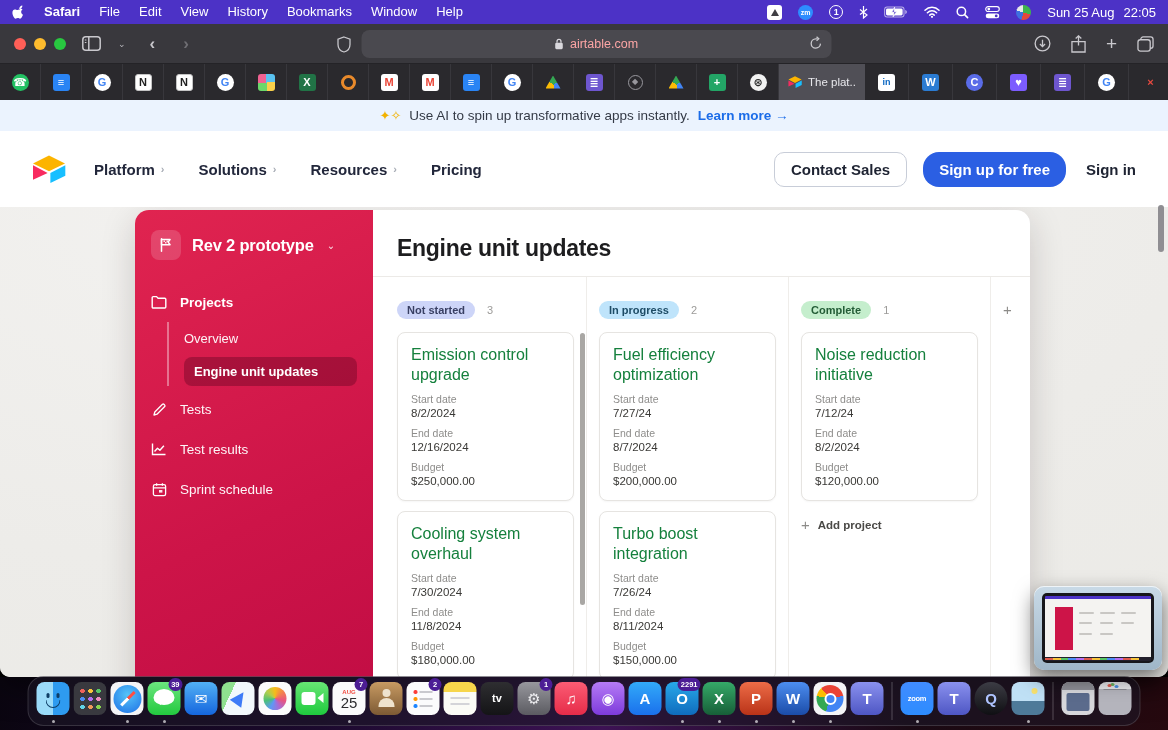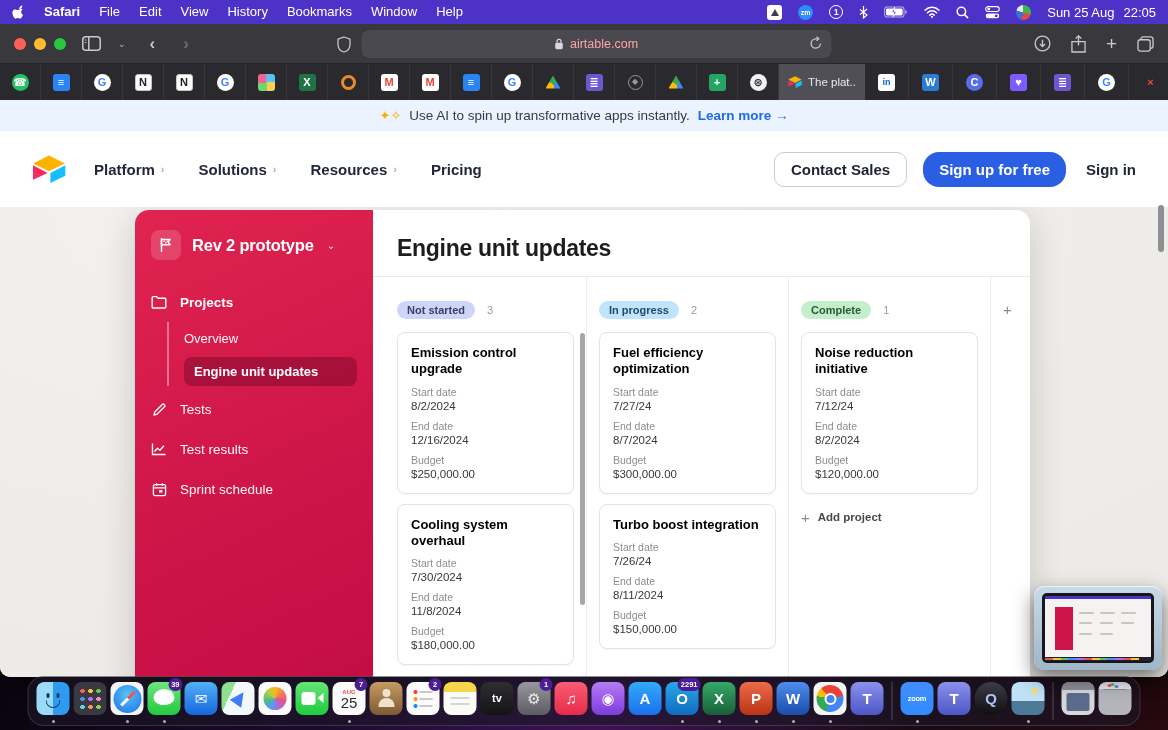--- a/index.html
+++ b/index.html
@@ -111,21 +111,21 @@
   .board-title { font-size:23px; font-weight:bold; color:#1D1D1F; letter-spacing:-.3px; }
   .board { flex:1; display:flex; padding-left:12px; position:relative; }
   .bcol { width:202px; flex:none; border-right:1px solid #EFEDEA; padding:0 12px; position:relative; }
   .plus-col { flex:1; border-right:none; padding-top:24px; text-align:left; }
   .plus-g, .col-plus { color:#8C8B88; font-size:15px; font-weight:normal; }
   .col-head { display:flex; align-items:center; gap:12px; margin:24px 0 13px 0; }
   .pill { padding:3px 10px; border-radius:10px; font-size:11px; font-weight:bold; cursor:pointer; }
   .cnt { font-size:11px; color:#9C9B99; }
   .card { background:#fff; border:1px solid #E6E4E1; border-radius:8px; padding:12px 13px 13px 13px;
     margin-bottom:10px; box-shadow:0 1px 2px rgba(0,0,0,.04); cursor:pointer; }
-  .card-title { font-size:13px; font-weight:bold; color:#000000; line-height:1.25; margin-bottom:2px; }
+  .card-title { font-size:16px; font-weight:normal; color:#15803d; line-height:1.25; margin-bottom:2px; }
   .f-label { font-size:10.5px; color:#8E8D8B; margin-top:8px; }
   .f-value { font-size:11.5px; color:#393835; margin-top:2px; }
   .add-proj { display:flex; align-items:center; gap:8px; margin-top:15px; font-size:11.5px;
     font-weight:bold; color:#4A4946; cursor:pointer; }
   .col-scrollbar { position:absolute; right:1px; top:56px; width:5px; height:272px;
     background:#A9A7A4; border-radius:3px; }
   .page-scrollbar { position:absolute; top:181px; right:4px; width:6px; height:47px;
     background:#8F8E92; border-radius:3px; z-index:40; }
 
   
@@ -567,21 +567,21 @@
                     <span class="pill" style="background: rgb(191, 228, 251); color: rgb(30, 76, 102);">In progress</span>
                     <span class="cnt">2</span>
                   </div>
                   <div class="card">
                     <div class="card-title">Fuel efficiency optimization</div>
                     <div class="f-label">Start date</div>
                     <div class="f-value">7/27/24</div>
                     <div class="f-label">End date</div>
                     <div class="f-value">8/7/2024</div>
                     <div class="f-label">Budget</div>
-                    <div class="f-value">$300,000.00</div>
+                    <div class="f-value">$200,000.00</div>
                   </div>
                   <div class="card">
                     <div class="card-title">Turbo boost integration</div>
                     <div class="f-label">Start date</div>
                     <div class="f-value">7/26/24</div>
                     <div class="f-label">End date</div>
                     <div class="f-value">8/11/2024</div>
                     <div class="f-label">Budget</div>
                     <div class="f-value">$150,000.00</div>
                   </div>

